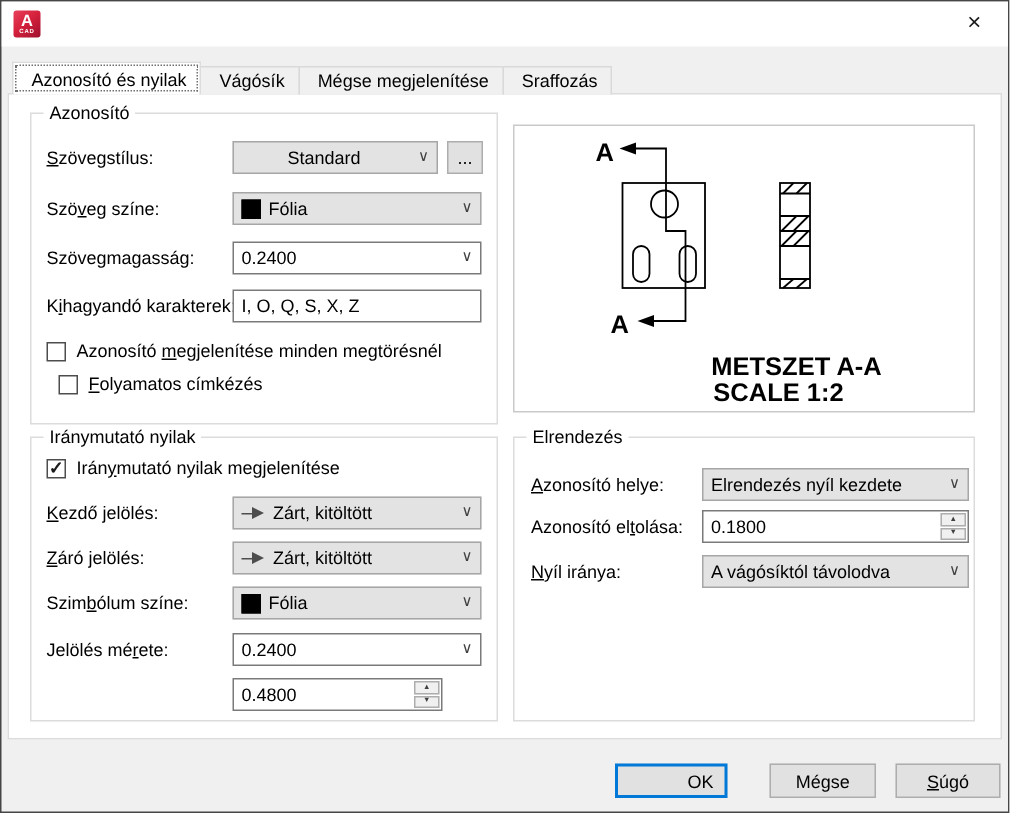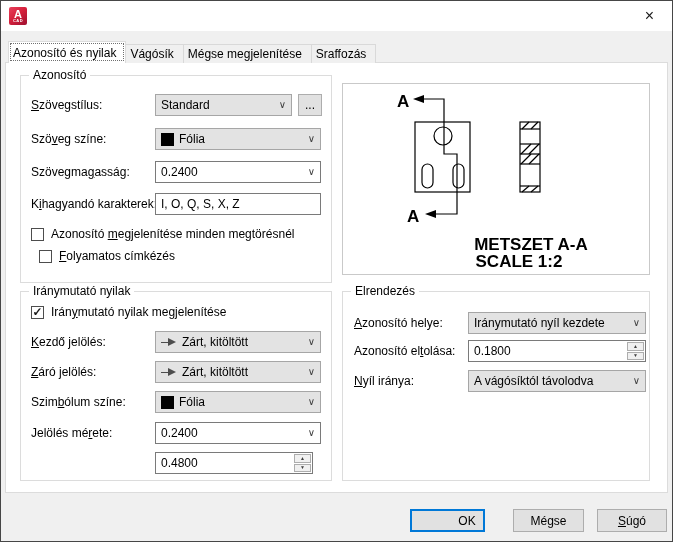--- a/index.html
+++ b/index.html
@@ -18,21 +18,21 @@
     color:#fff;font-weight:bold;
   }
   .app-icon .ai-a{font-size:11px;line-height:10px;}
   .app-icon .ai-cad{font-size:4px;line-height:4px;letter-spacing:.5px;}
   .title-text{position:absolute;left:34px;top:0;line-height:30px;white-space:nowrap;}
   .close-btn{position:absolute;right:0;top:0;width:45px;height:30px;display:flex;align-items:center;justify-content:center;cursor:default;}
   .close-btn span{font-size:16px;color:#1a1a1a;line-height:16px;}
   
   .tabstrip{position:absolute;left:7px;top:40px;display:flex;align-items:flex-end;z-index:3;}
   .tab{
-    box-sizing:border-box;height:19px;padding:2px 9px 0 4px;background:#f0f0f0;
+    box-sizing:border-box;height:19px;padding:2px 9px 0 12px;background:#f0f0f0;
     border:1px solid #d9d9d9;border-bottom:none;white-space:nowrap;
   }
   .tab + .tab{margin-left:-1px;}
   .tab.active{
     height:22px;padding-top:4px;background:#fff;border-color:#dcdcdc;
     position:relative;z-index:4;outline:1px dotted #707070;outline-offset:-3px;
   }
   
   .tab-panel{
     position:absolute;left:4px;top:61px;width:663px;height:431px;box-sizing:border-box;
@@ -106,21 +106,21 @@
     <div class="tab">Mégse megjelenítése</div>
     <div class="tab">Sraffozás</div>
   </div>
 
   <div class="tab-panel">
 
     <div class="groupbox" style="left:14px;top:12px;width:312px;height:208px;">
       <span class="gb-label">Azonosító</span>
 
       <span class="flabel" style="left:10px;top:18px;"><u>S</u>zövegstílus:</span>
-      <div class="combo" style="left:134px;top:18px;width:137px;">
+      <div class="combo" style="left:134px;top:18px;width:137px;justify-content:center;">
         <span class="combo-text">Standard</span>
         <span class="chevron">∨</span>
       </div>
       <button class="browse-btn" style="left:277px;top:18px;width:24px;">...</button>
 
       <span class="flabel" style="left:10px;top:52px;">Szö<u>v</u>eg színe:</span>
       <div class="combo" style="left:134px;top:52px;width:166px;">
         <span class="swatch" style="background-color: rgb(0, 0, 0);"></span>
         <span class="combo-text">Fólia</span>
         <span class="chevron">∨</span>
@@ -183,21 +183,21 @@
         <span class="combo-text">Fólia</span>
         <span class="chevron">∨</span>
       </div>
 
       <span class="flabel" style="left:10px;top:130px;">Jelölés mé<u>r</u>ete:</span>
       <div class="combo editable" style="left:134px;top:130px;width:166px;">
         <span class="combo-text">0.2400</span>
         <span class="chevron">∨</span>
       </div>
 
-      <div class="textbox spinbox" style="left:134px;top:160px;width:158px;">
+      <div class="textbox spinbox" style="left:134px;top:160px;width:140px;">
         <span>0.4800</span>
         <span class="spin-buttons">
           <span class="spin-btn">
               <span>▲</span>
             </span>
           <span class="spin-btn">
               <span>▼</span>
             </span>
         </span>
       </div>
@@ -237,21 +237,21 @@
           <text x="176" y="183" font-size="17" text-anchor="middle">SCALE 1:2</text>
         </g>
       </svg>
     </div>
 
     <div class="groupbox" style="left:336px;top:228px;width:308px;height:190px;">
       <span class="gb-label">Elrendezés</span>
 
       <span class="flabel" style="left:11px;top:20px;"><u>A</u>zonosító helye:</span>
       <div class="combo" style="left:125px;top:20px;width:178px;">
-        <span class="combo-text">Iránymutató nyíl kezdete</span>
+        <span class="combo-text">Elrendezés nyíl kezdete</span>
         <span class="chevron">∨</span>
       </div>
 
       <span class="flabel" style="left:11px;top:48px;">Azonosító el<u>t</u>olása:</span>
       <div class="textbox spinbox" style="left:125px;top:48px;width:178px;">
         <span>0.1800</span>
         <span class="spin-buttons">
           <span class="spin-btn">
               <span>▲</span>
             </span>

